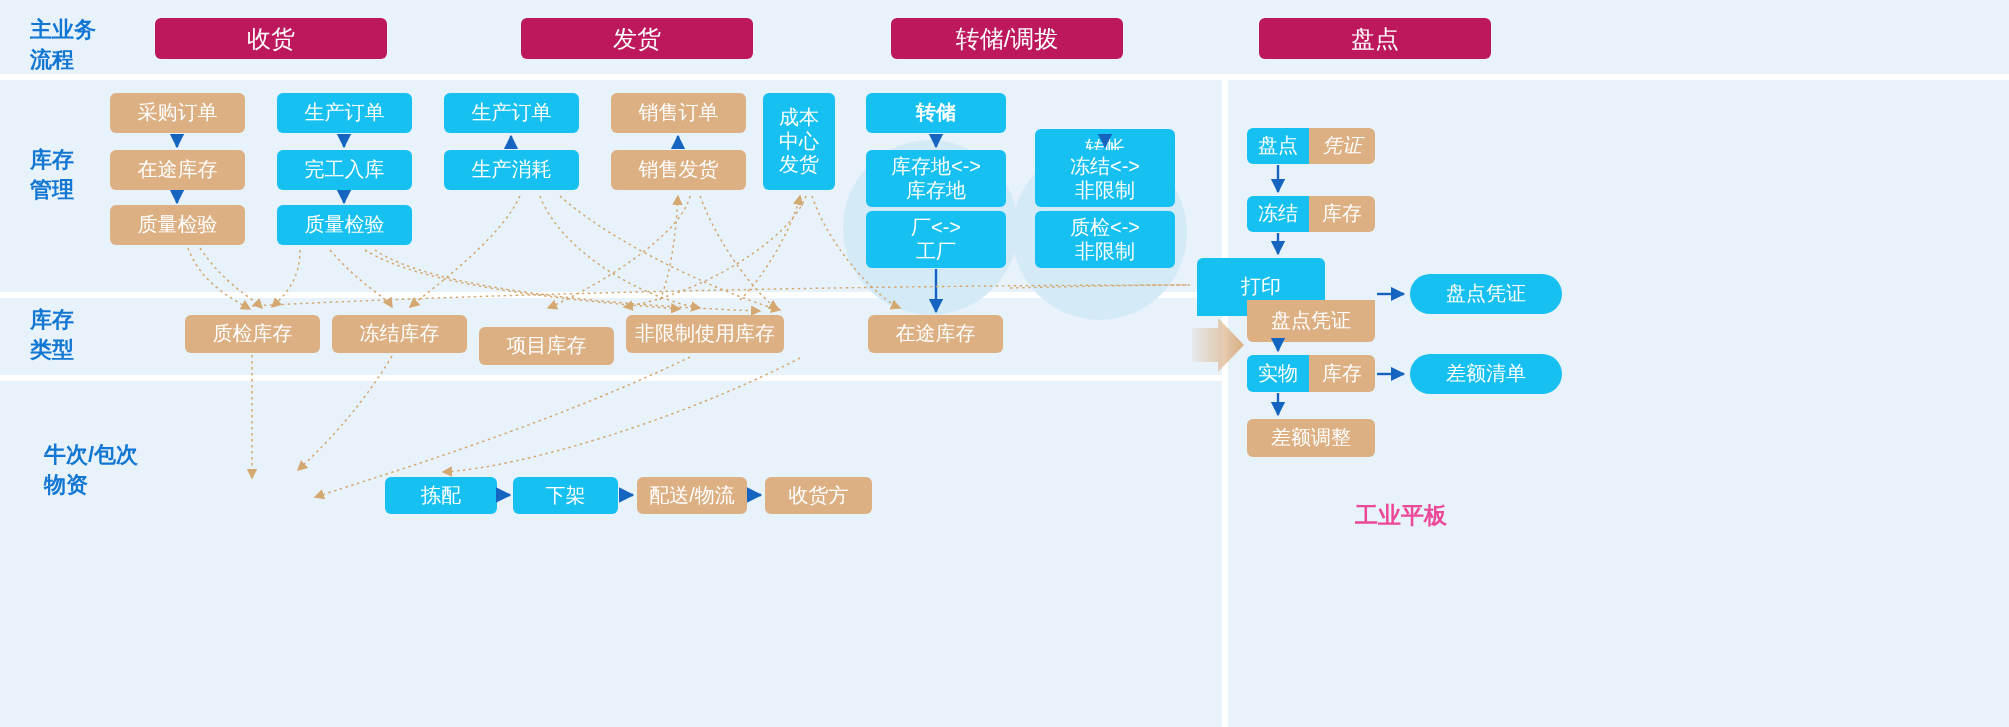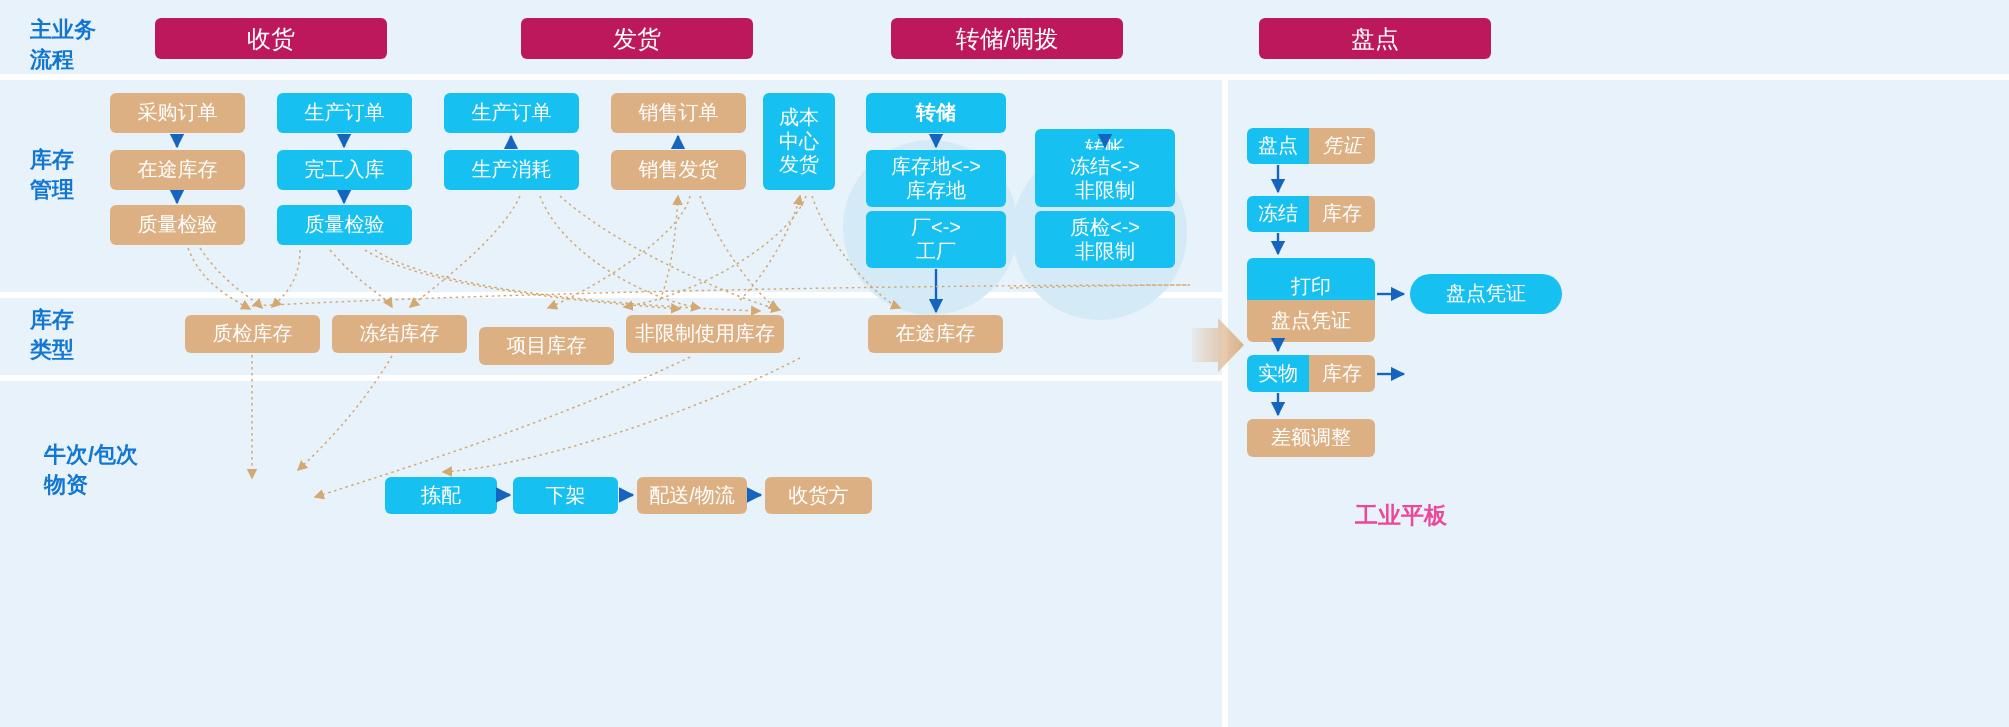--- a/index.html
+++ b/index.html
@@ -125,26 +125,27 @@
   <div class="node cyan" style="left:513px;top:477px;width:105px;height:37px;">下架</div>
   <div class="node tan" style="left:637px;top:477px;width:110px;height:37px;">配送/物流</div>
   <div class="node tan" style="left:765px;top:477px;width:107px;height:37px;">收货方</div>
 
   <div class="node cyan" style="left:1247px;top:128px;width:62px;height:36px;border-radius:6px 0 0 6px;">盘点</div>
   <div class="node tan" style="left:1309px;top:128px;width:66px;height:36px;border-radius:0 6px 6px 0;font-style:italic;">凭证</div>
 
   <div class="node cyan" style="left:1247px;top:196px;width:62px;height:36px;border-radius:6px 0 0 6px;">冻结</div>
   <div class="node tan" style="left:1309px;top:196px;width:66px;height:36px;border-radius:0 6px 6px 0;">库存</div>
 
-  <div class="node cyan" style="left:1247px;top:258px;width:128px;height:58px;border-radius:6px 6px 0 0;">打印</div>
+  <div class="node cyan" style="left:1197px;top:258px;width:128px;height:58px;border-radius:6px 6px 0 0;">打印</div>
   <div class="node tan" style="left:1247px;top:300px;width:128px;height:42px;border-radius:0 0 6px 6px;">盘点凭证</div>
   <div class="node cyan pill" style="left:1410px;top:274px;width:152px;height:40px;">盘点凭证</div>
 
   <div class="node cyan" style="left:1247px;top:355px;width:62px;height:37px;border-radius:6px 0 0 6px;">实物</div>
   <div class="node tan" style="left:1309px;top:355px;width:66px;height:37px;border-radius:0 6px 6px 0;">库存</div>
+  <div class="node cyan pill" style="left:1410px;top:354px;width:152px;height:40px;">差额清单</div>
 
   <div class="node tan" style="left:1247px;top:419px;width:128px;height:38px;">差额调整</div>
 
   <div class="bottomcap" style="left:1355px;top:500px;">工业平板</div>
 
   <svg class="overlay" viewBox="0 0 2009 727">
     <defs>
       <marker id="ab" markerWidth="7" markerHeight="7" refX="5.5" refY="3" orient="auto">
         <path d="M0,0 L6,3 L0,6 z" fill="#1565c0"></path>
       </marker>

